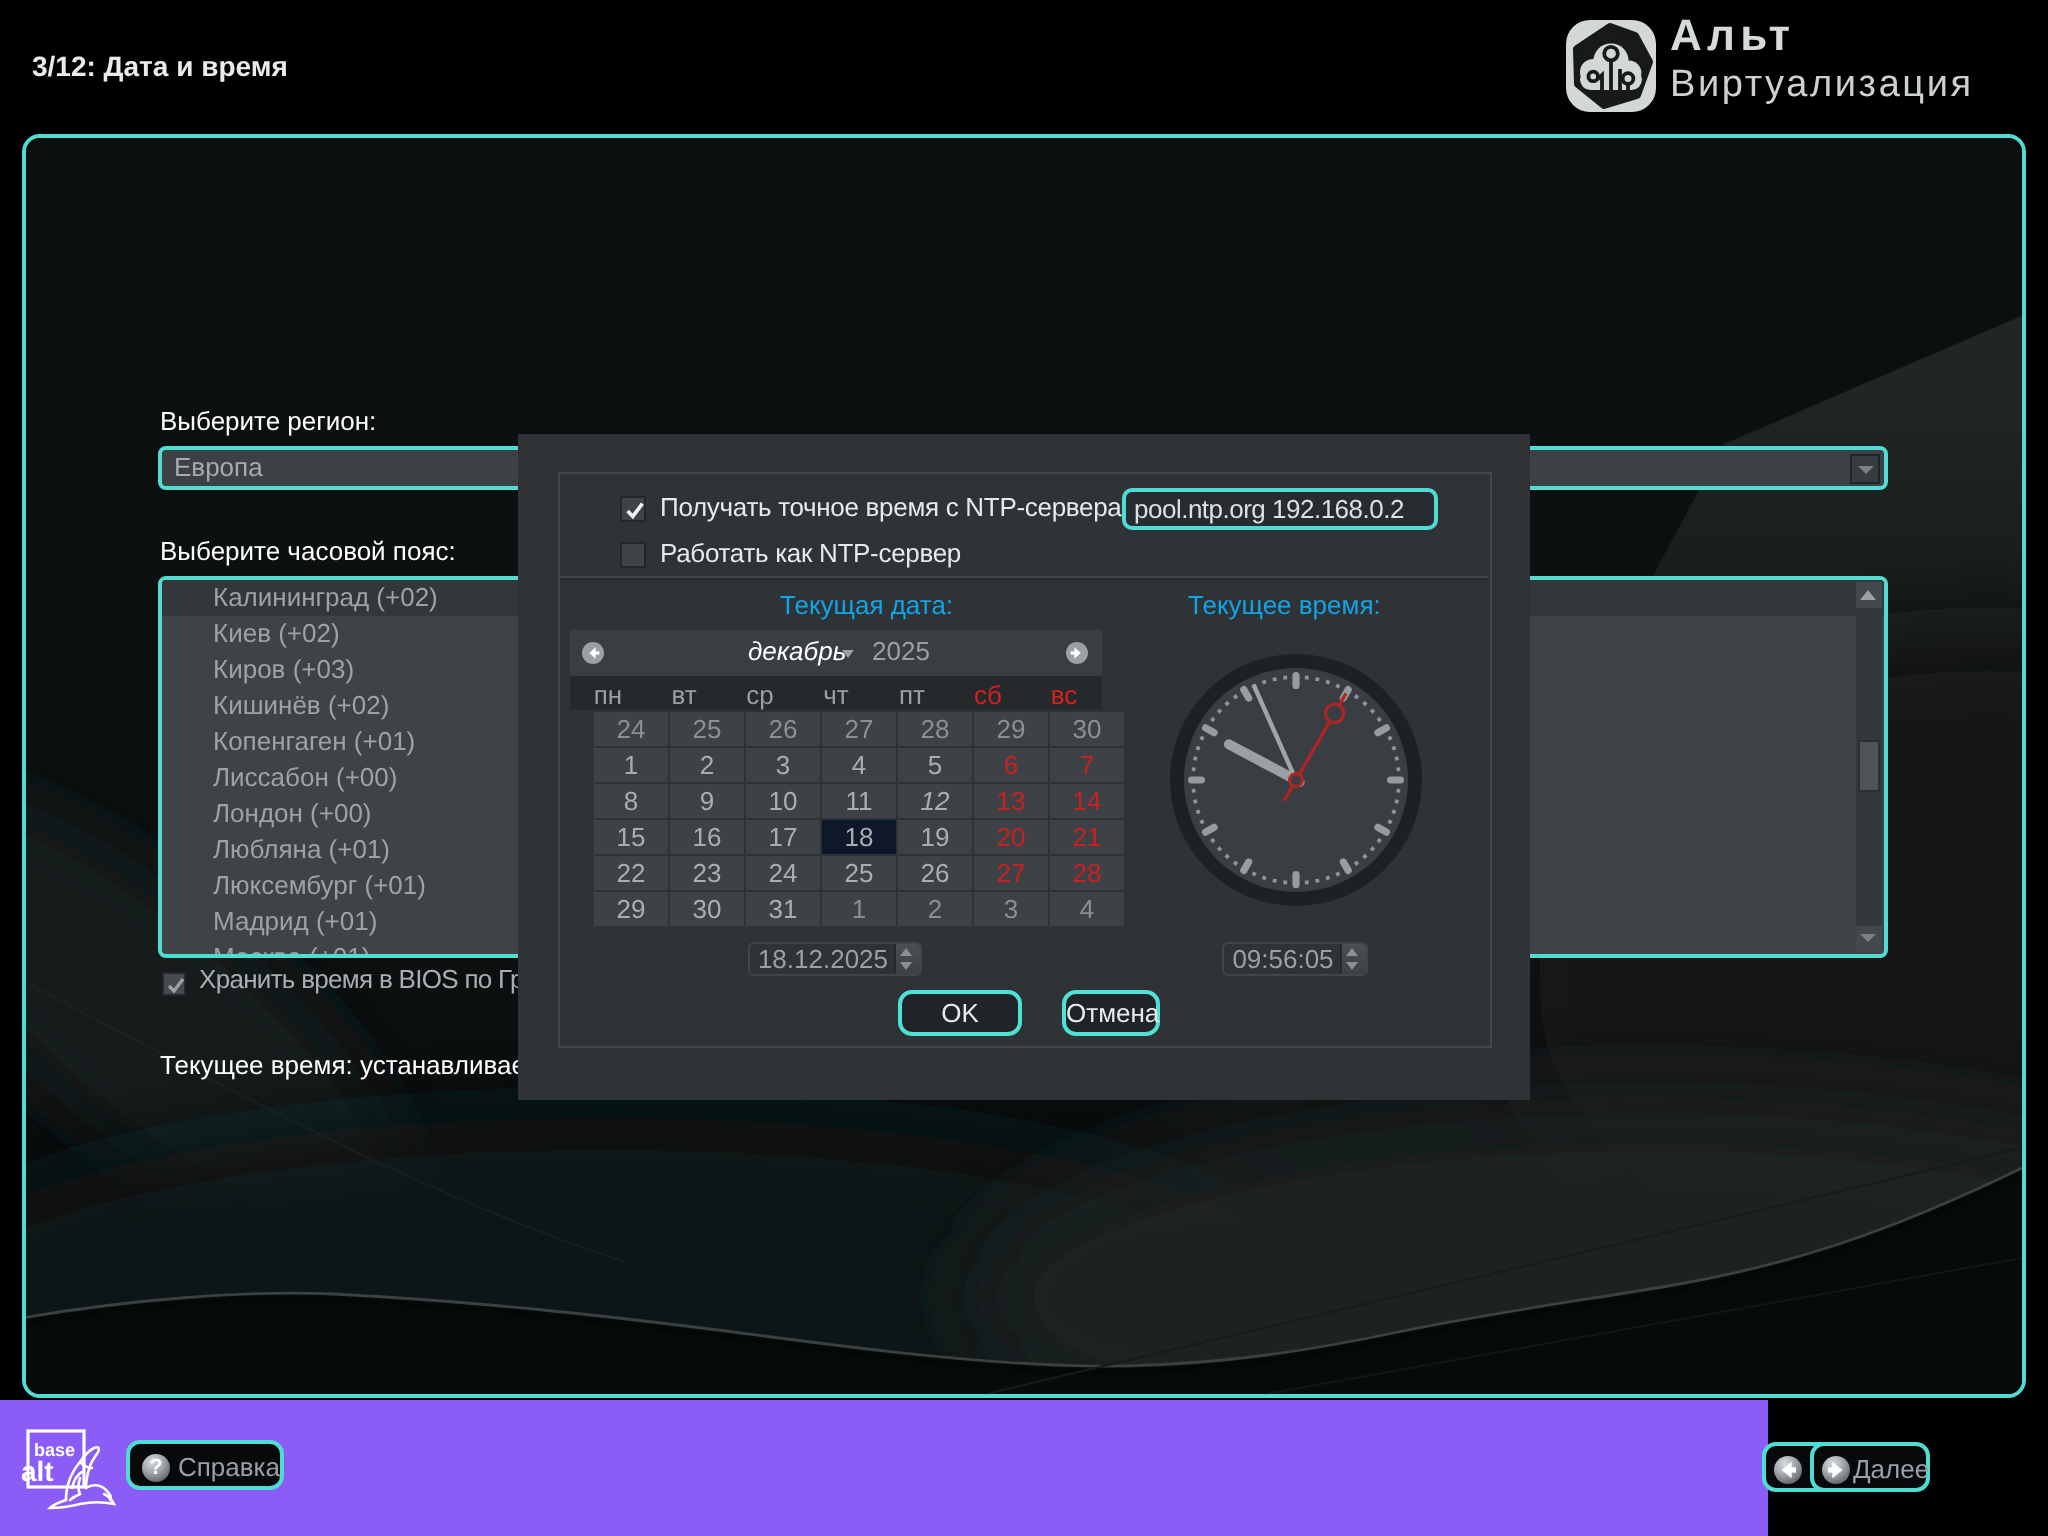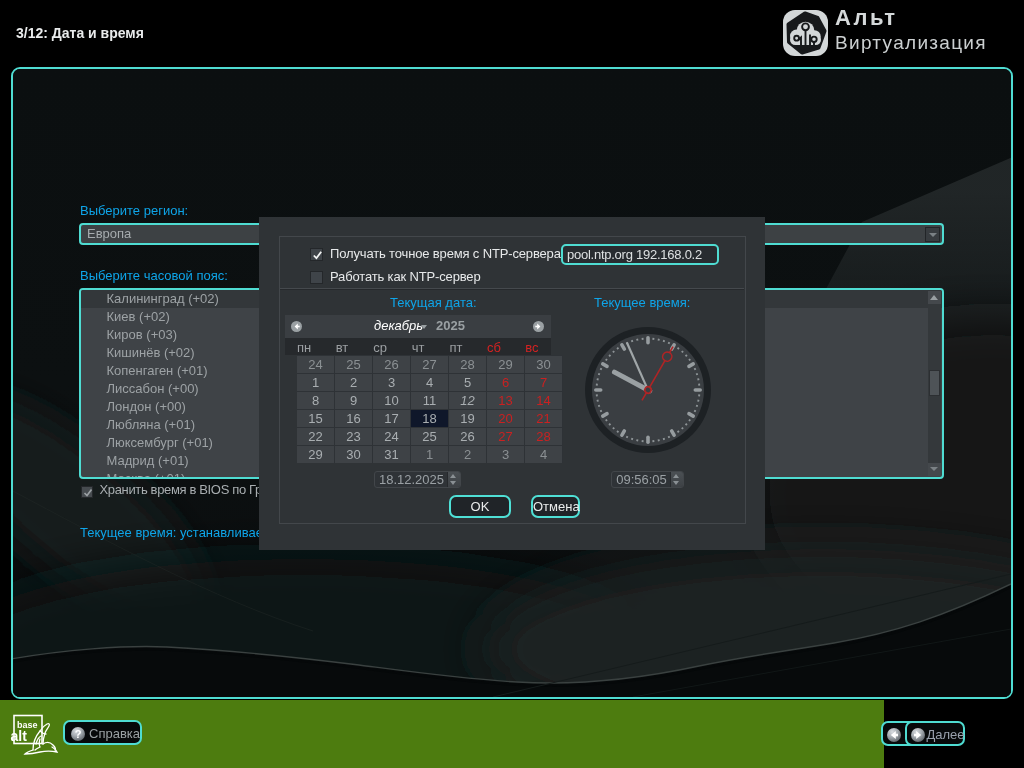--- a/index.html
+++ b/index.html
@@ -1,21 +1,21 @@
 <!DOCTYPE html>
 <html><head>
 <meta charset="utf-8">
 <style>
 html,body{margin:0;padding:0;width:1024px;height:768px;background:#000;overflow:hidden;
  font-family:"Liberation Sans",sans-serif;}
 .abs{position:absolute;}
 #title{left:16px;top:26px;font-size:14px;font-weight:bold;color:#e9ebec;}
 #panel{left:11px;top:67px;width:998px;height:628px;border:2px solid #4fdcd2;border-radius:9px;
  background:#0c1011;overflow:hidden;}
-.lbl{font-size:13px;color:#0ea5e9;line-height:16px;}
+.lbl{font-size:13px;color:#ffffff;line-height:16px;}
 #combo{left:66px;top:154px;width:855px;height:18px;border:2px solid #4fdcd2;border-radius:4px;
  background:#3d4144;color:#a6abae;font-size:13px;line-height:17px;padding-left:6px;}
 #combo .dbtn{position:absolute;right:2.5px;top:1.5px;width:14.5px;height:15px;border:1px solid #222528;background:#383c40;box-sizing:border-box;}
 .tri-d{width:0;height:0;border-left:4px solid transparent;border-right:4px solid transparent;
  border-top:4.2px solid #7b8185;position:absolute;top:5px;left:2.6px;}
 .tri-u{width:0;height:0;border-left:4px solid transparent;border-right:4px solid transparent;
  border-bottom:5px solid #9aa0a3;position:absolute;top:4px;left:2px;}
 #tzlist{left:65.5px;top:219px;width:861px;height:186.5px;border:2px solid #4fdcd2;border-radius:4px;
  background:#3f4347;overflow:hidden;}
 .tzrow{position:absolute;left:0;width:100%;height:18px;font-size:13px;color:#9da2a5;
@@ -47,21 +47,21 @@
 .spin{position:absolute;background:#2f3337;border:1px solid #42464a;border-radius:3px;box-sizing:border-box;}
 .spintext{position:absolute;left:0;top:0;font-size:13px;color:#9aa0a4;line-height:15px;width:100%;text-align:center;}
 .spinbtn{position:absolute;right:0px;top:0px;width:12px;height:14.5px;border-radius:0 2px 2px 0;
  background:linear-gradient(#4b5054,#3d4145);border-left:1px solid #26292c;}
 .spinbtn:before{content:"";position:absolute;left:2.4px;top:2px;width:0;height:0;
  border-left:3.4px solid transparent;border-right:3.4px solid transparent;border-bottom:4.2px solid #8a9094;}
 .spinbtn:after{content:"";position:absolute;left:2.4px;bottom:2px;width:0;height:0;
  border-left:3.4px solid transparent;border-right:3.4px solid transparent;border-top:4.2px solid #8a9094;}
 .tealbtn{position:absolute;border:2px solid #4fe0d6;border-radius:7px;background:#202428;
  color:#e9ebeb;font-size:13px;text-align:center;box-sizing:border-box;}
-#footer{left:0;top:700px;width:884px;height:68px;background:#4d7c0f;}
+#footer{left:0;top:700px;width:884px;height:68px;background:#8b5cf6;}
 .fbtn{position:absolute;border:2px solid #4fdcd2;border-radius:7px;background:#07090a;
  box-sizing:border-box;}
 .fbtxt{position:absolute;font-size:13px;color:#99a0ac;line-height:20px;}
 .sphere{position:absolute;width:14px;height:14px;border-radius:50%;
  background:radial-gradient(circle at 38% 28%,#d8dce0 0%,#a7adb2 38%,#62686e 78%,#4a4f54 100%);}
 .sphtxt{position:absolute;width:100%;text-align:center;color:#fff;font-size:10px;font-weight:bold;line-height:14px;}
 </style>
 </head>
 <body>
 <div class="abs" id="title" style="top:25px">3/12: Дата и время</div>
@@ -179,21 +179,21 @@
     <path d="M6.8,2.6 L3.6,5.5 L6.8,8.4 Z" fill="#fff"></path>
           <rect x="5.2" y="4.7" width="3.5" height="1.6" fill="#fff"></rect>
    </svg>
    <svg class="abs" style="left:248px;top:6px" width="11" height="11" viewBox="0 0 11 11">
     <circle cx="5.5" cy="5.5" r="5.5" fill="#9aa0a3"></circle>
     <path d="M4.2,2.6 L7.4,5.5 L4.2,8.4 Z" fill="#fff"></path>
           <rect x="2.3" y="4.7" width="3.5" height="1.6" fill="#fff"></rect>
    </svg>
    <div class="abs" style="left:89px;top:3px;font-size:13px;color:#ffffff;font-style:italic;">декабрь</div>
    <div class="abs" style="left:136px;top:10px;width:0;height:0;border-left:3px solid transparent;border-right:3px solid transparent;border-top:4px solid #9aa0a3;"></div>
-   <div class="abs" style="left:151px;top:3px;font-size:13px;color:#9aa0a3;font-weight:bold;">2025</div>
+   <div class="abs" style="left:151px;top:3px;font-size:13px;color:#9aa0a3;">2025</div>
   </div>
   <div id="calwd">
    <div class="wd" style="left:0;">пн</div>
         <div class="wd" style="left:38px;">вт</div>
    <div class="wd" style="left:76px;">ср</div>
         <div class="wd" style="left:114px;">чт</div>
    <div class="wd" style="left:152px;">пт</div>
         <div class="wd red" style="left:190px;">сб</div>
    <div class="wd red" style="left:228px;">вс</div>
   </div>

